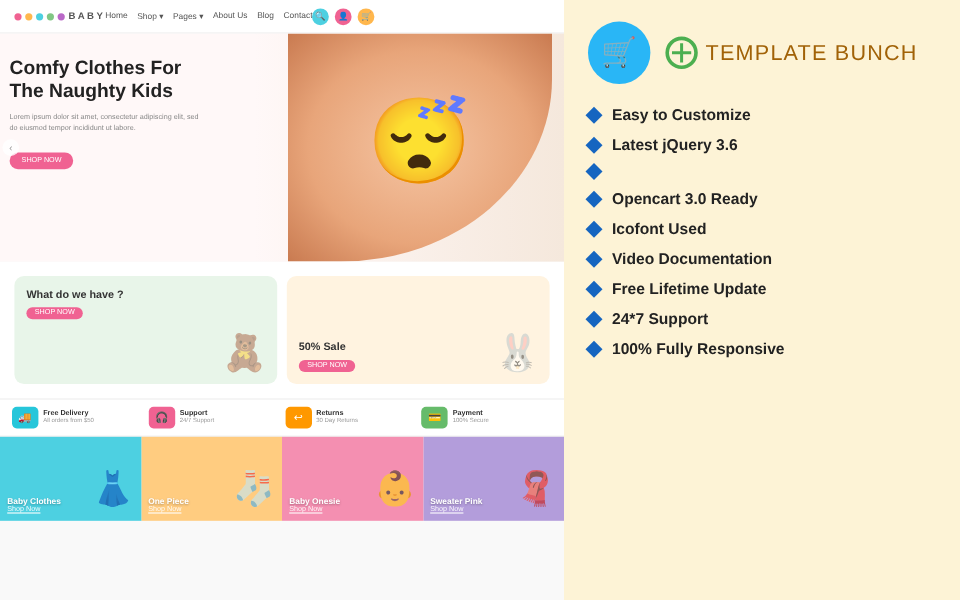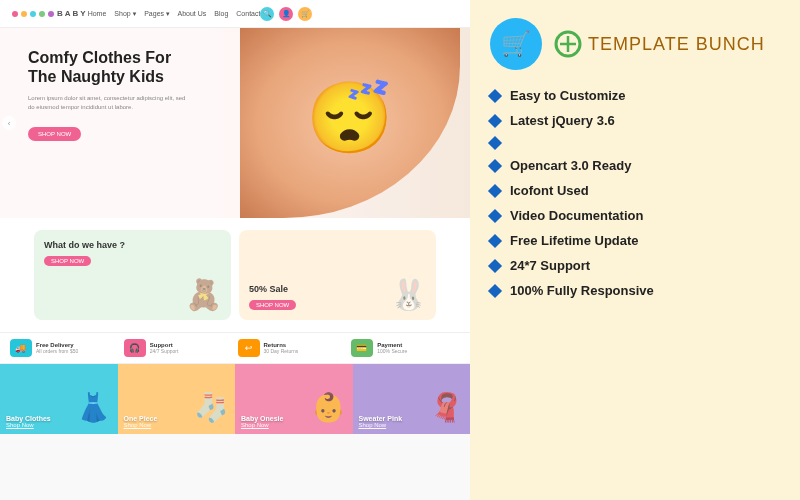--- a/index.html
+++ b/index.html
@@ -50,21 +50,21 @@
 
     
     .hero {
       position: relative;
       height: 190px;
       background: linear-gradient(to right, #fff8f8 45%, #f5e8dc 100%);
       overflow: hidden;
     }
     .hero-content {
       position: absolute;
-      left: 28px;
+      left: 8px;
       top: 20px;
       z-index: 2;
     }
     .hero-title {
       font-size: 16px;
       font-weight: 800;
       color: #222;
       line-height: 1.2;
       margin-bottom: 8px;
     }
@@ -112,21 +112,21 @@
       border-radius: 50%;
       display: flex; align-items: center; justify-content: center;
       font-size: 8px; color: #999;
       z-index: 3;
     }
 
     
     .promo-section {
       display: flex;
       gap: 8px;
-      padding: 12px 34px;
+      padding: 12px 12px;
       background: #fff;
     }
     .promo-card {
       flex: 1;
       height: 90px;
       border-radius: 8px;
       position: relative;
       overflow: hidden;
       display: flex;
       align-items: flex-start;

